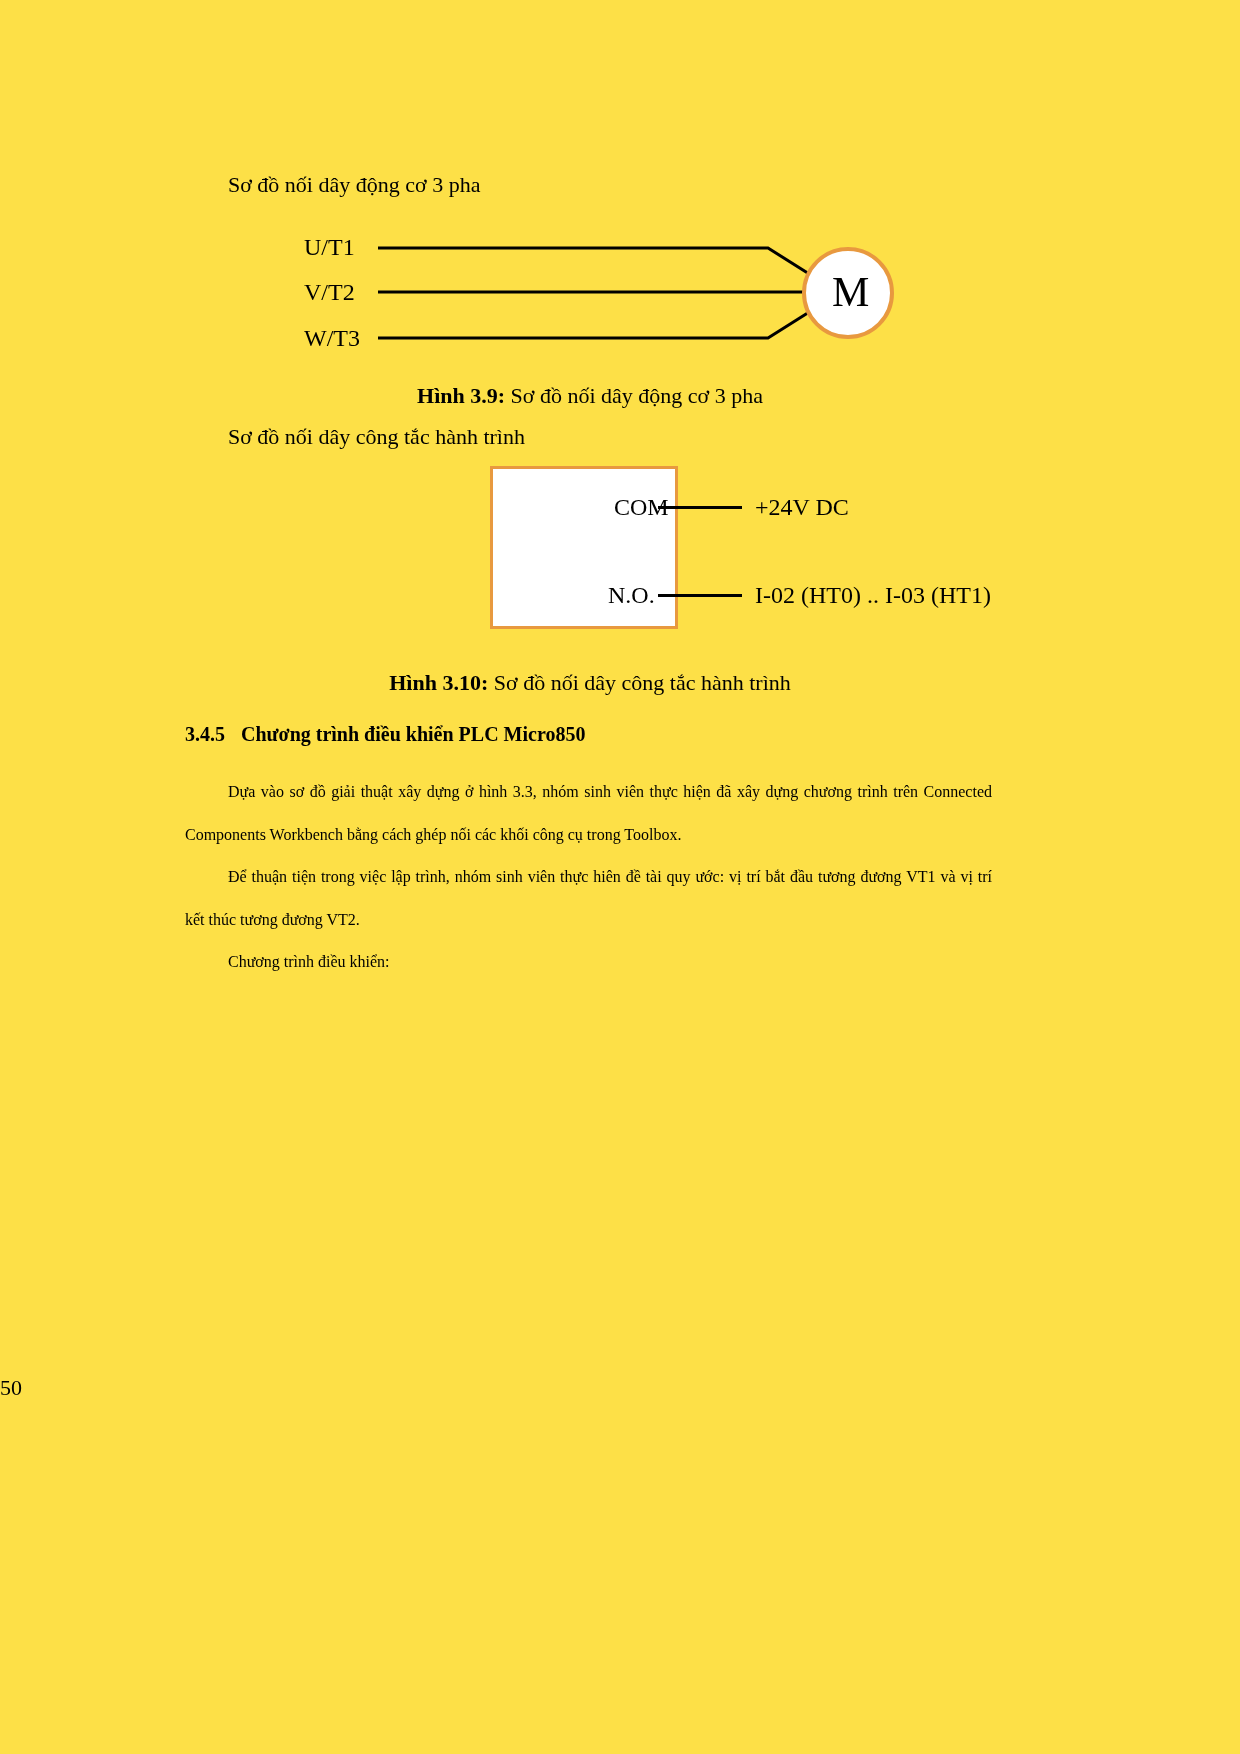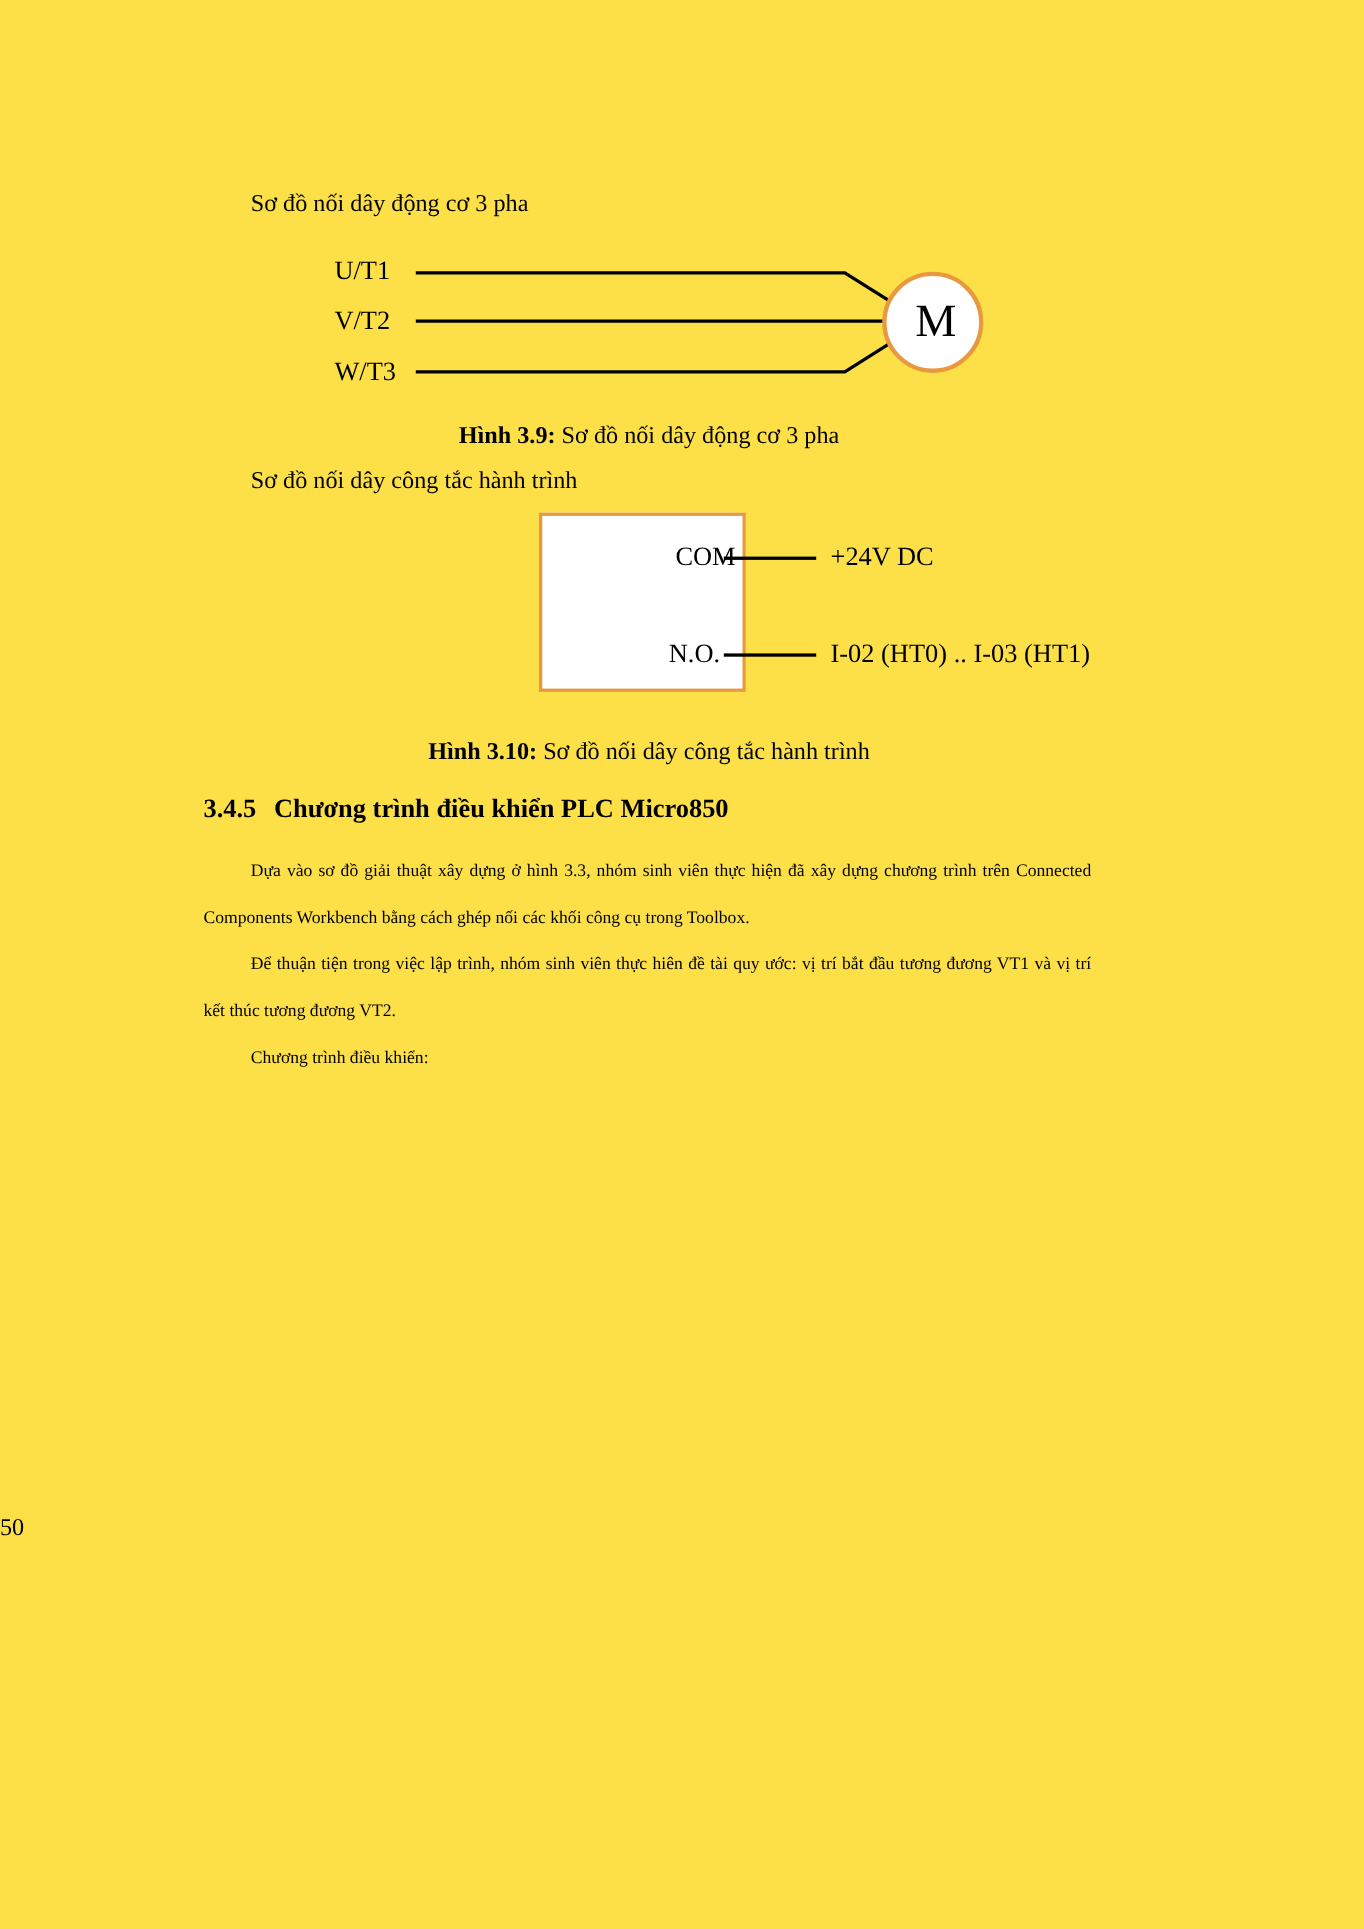--- a/index.html
+++ b/index.html
@@ -36,21 +36,21 @@
   .diagram-label {
     font-size: 24px;
     white-space: nowrap;
   }
   .wire-line {
     position: absolute;
     height: 3px;
     background: #000000;
   }
   .section-heading {
-    font-size: 24px;
+    font-size: 20px;
     font-weight: bold;
     white-space: nowrap;
   }
   .section-heading .sec-num { margin-right: 16px; }
   .paragraphs p {
     margin: 0;
     text-align: justify;
     text-indent: 43px;
   }
   .paragraphs p.no-justify { text-align: left; }

